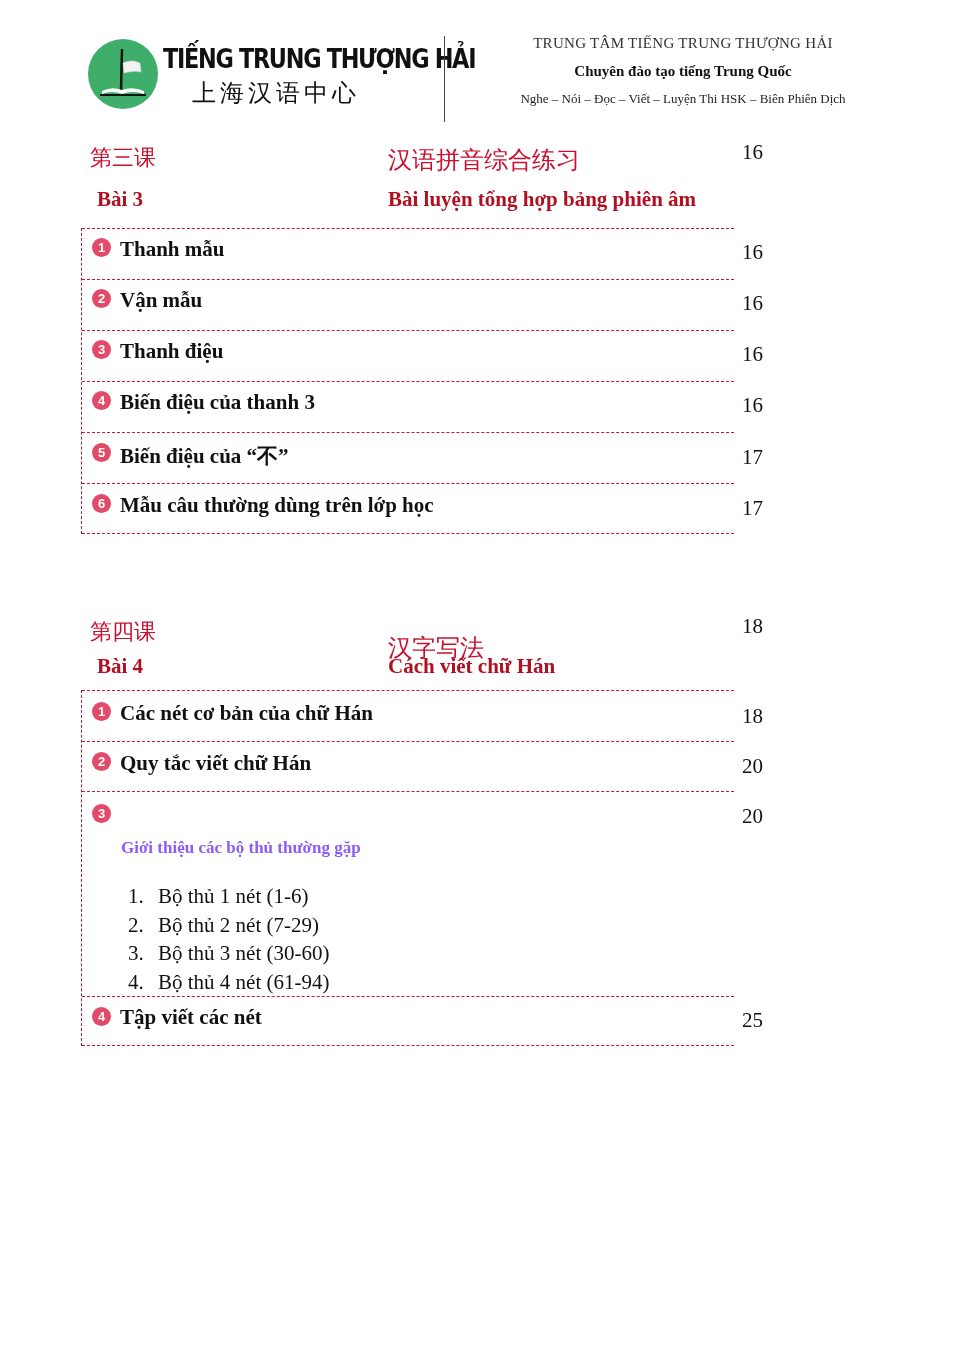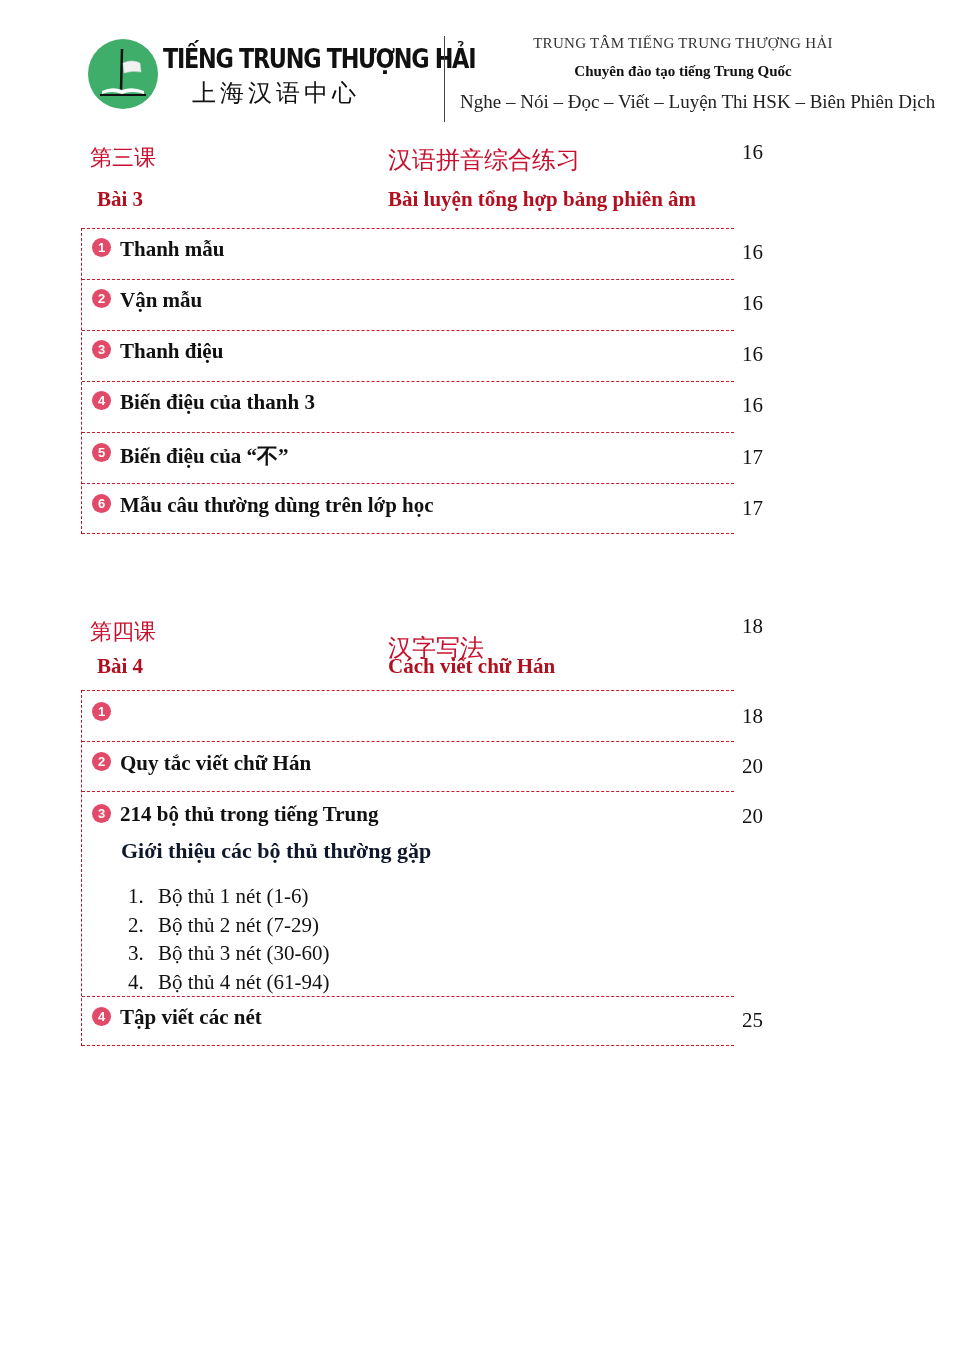--- a/index.html
+++ b/index.html
@@ -12,40 +12,40 @@
                  border-radius: 50%; background: #3fae6b; }
   .logo-circle svg { position: absolute; left: 0; top: 0; }
   .logo-title { position: absolute; left: 163px; top: 44px; font-family: "DejaVu Sans", "Liberation Sans", sans-serif;
                 font-weight: bold; font-size: 26px; letter-spacing: -1.5px; color: #111; transform: scaleX(0.86); transform-origin: left center; white-space: nowrap; }
   .logo-sub { position: absolute; left: 192px; top: 77px; font-size: 24px; letter-spacing: 4px; color: #111; white-space: nowrap;
               font-family: "DejaVu Serif", serif; }
   .header-divider { position: absolute; left: 444px; top: 36px; width: 1px; height: 86px; background: #444; }
   .center-info { position: absolute; left: 460px; width: 446px; text-align: center; white-space: nowrap; }
   .ci-1 { top: 35px; font-size: 15px; color: #333; letter-spacing: 0.3px; }
   .ci-2 { top: 63px; font-size: 15px; font-weight: bold; color: #111; }
-  .ci-3 { top: 91px; font-size: 19px; color: #222; }
+  .ci-3 { top: 91px; font-size: 13px; color: #222; }
 
   
   .lesson-head { position: absolute; left: 90px; width: 680px; }
   .lh-cn-left { position: absolute; left: 0; font-size: 22px; color: #c8102e; white-space: nowrap; }
   .lh-cn-right { position: absolute; left: 298px; font-size: 24px; color: #c8102e; white-space: nowrap; }
   .lh-vi-left { position: absolute; left: 7px; font-size: 21px; font-weight: bold; color: #b01020; white-space: nowrap; }
   .lh-vi-right { position: absolute; left: 298px; font-size: 21px; font-weight: bold; color: #b01020; white-space: nowrap; }
   .lh-page { position: absolute; left: 652px; font-size: 21px; color: #111; }
 
   
   .toc-box { position: absolute; left: 81px; width: 652px; border-left: 1px dashed #b0192b; }
   .toc-row { position: relative; border-top: 1px dashed #c8192e; }
   .toc-row.last { border-bottom: 1px dashed #c8192e; }
   .bullet { position: absolute; left: 10px; width: 19px; height: 19px; border-radius: 50%;
             background: #e14a69; color: #fff; font-size: 13px; font-weight: bold; line-height: 19px; text-align: center;
             font-family: "Liberation Sans", sans-serif; }
   .toc-label { position: absolute; left: 38px; font-size: 21px; font-weight: bold; color: #111; white-space: nowrap; }
   .toc-page { position: absolute; left: 660px; font-size: 21px; color: #111; }
-  .sub-heading { position: absolute; left: 39px; font-size: 22px; font-weight: bold; color: #0f172a; white-space: nowrap; }
+  .sub-heading { position: absolute; left: 39px; font-size: 17px; font-weight: bold; color: #8b5cf6; white-space: nowrap; }
   .sub-list { position: absolute; left: 34px; margin: 12px; padding: 0; list-style: none; }
   .sub-list li { font-size: 21px; line-height: 28.5px; color: #111; white-space: nowrap; }
   .sub-list .num { display: inline-block; width: 30px; }
 </style>
 </head>
 <body>
 
 <div class="header">
   <div class="logo-circle">
     <svg width="70" height="70" viewBox="0 0 70 70">
@@ -108,30 +108,30 @@
   <div class="lh-cn-left" style="top:3px;">第四课</div>
   <div class="lh-cn-right" style="top:18px;">汉字写法</div>
   <div class="lh-page" style="top:0px;">18</div>
   <div class="lh-vi-left" style="top:40px;">Bài 4</div>
   <div class="lh-vi-right" style="top:40px;">Cách viết chữ Hán</div>
 </div>
 
 <div class="toc-box" style="top:690px;">
   <div class="toc-row" style="height:50px;">
     <span class="bullet" style="top:11px;">1</span>
+    <span class="toc-label" style="top:10px;">Các nét cơ bản của chữ Hán</span>
     <span class="toc-page" style="top:13px;">18</span>
   </div>
   <div class="toc-row" style="height:49px;">
     <span class="bullet" style="top:10px;">2</span>
     <span class="toc-label" style="top:9px;">Quy tắc viết chữ Hán</span>
     <span class="toc-page" style="top:12px;">20</span>
   </div>
   <div class="toc-row" style="height:204px;">
     <span class="bullet" style="top:12px;">3</span>
-    <span class="toc-label" style="top:10px;">214 bộ thủ trong tiếng Trung</span>
     <span class="toc-page" style="top:12px;">20</span>
     <span class="sub-heading" style="top:46px;">Giới thiệu các bộ thủ thường gặp</span>
     <ul class="sub-list" style="top:78px;">
       <li><span class="num">1.</span><span>Bộ thủ 1 nét (1-6)</span></li>
       <li><span class="num">2.</span><span>Bộ thủ 2 nét (7-29)</span></li>
       <li><span class="num">3.</span><span>Bộ thủ 3 nét (30-60)</span></li>
       <li><span class="num">4.</span><span>Bộ thủ 4 nét (61-94)</span></li>
     </ul>
   </div>
   <div class="toc-row last" style="height:48px;">

